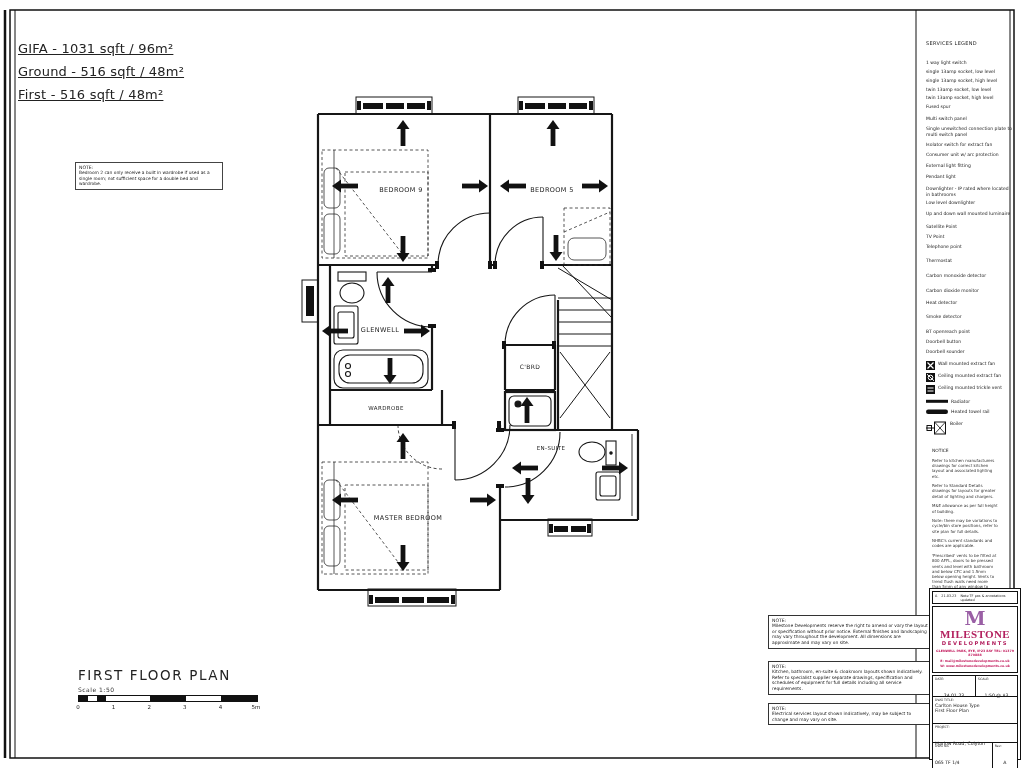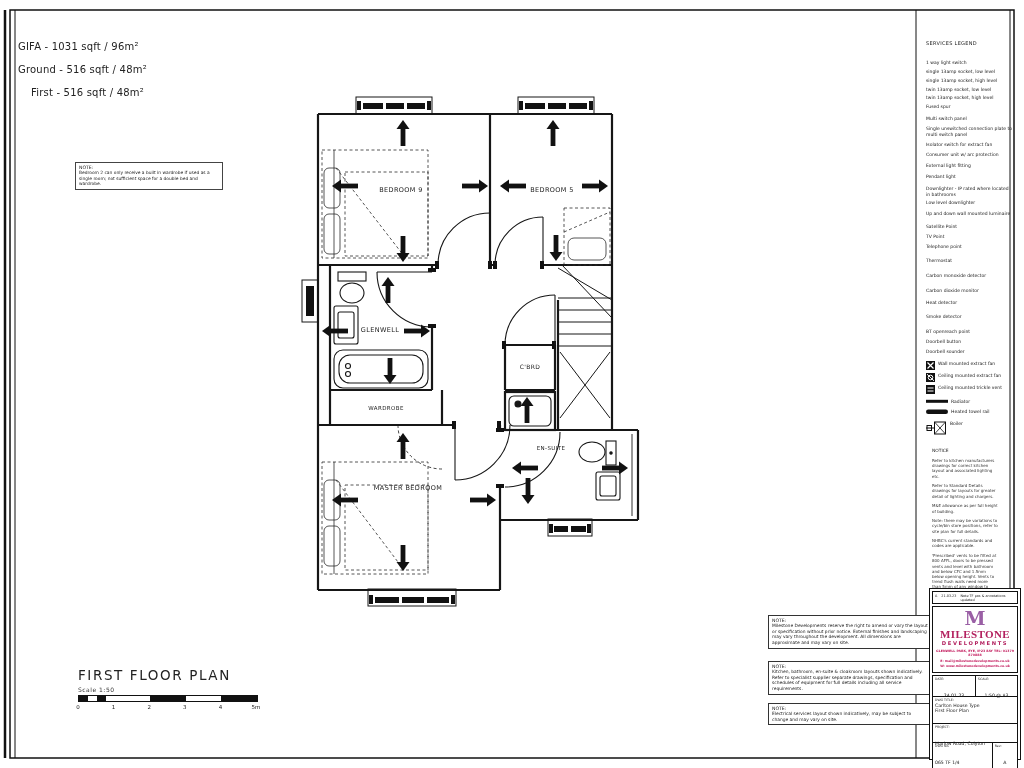--- a/index.html
+++ b/index.html
@@ -3,21 +3,21 @@
 <meta charset="utf-8">
 <style>
   html,body{margin:0;padding:0;background:#e8e8e8;}
   .sheet{
     position:relative;width:1024px;height:768px;background:#ffffff;overflow:hidden;
     font-family:"DejaVu Sans","Liberation Sans",sans-serif;color:#1a1a1a;
   }
   .abs{position:absolute;}
   svg{display:block;}
   
-  .gifa-line{font-size:10px;letter-spacing:.2px;color:#222;}
+  .gifa-line{font-size:13px;letter-spacing:.2px;color:#222;text-decoration:underline;}
   
   .note-box{border:1px solid #444;background:#fff;padding:2px 3px;}
   .note-box .nb-title{font-size:4.6px;}
   .note-box .nb-body{font-size:4.4px;line-height:1.25;}
   
   .room-label{transform:translate(-50%,-50%);font-size:6.5px;letter-spacing:.4px;white-space:nowrap;color:#222;}
   .room-label.small{font-size:5.5px;}
   .room-label.med{font-size:6px;}
   
   .plan-title{font-size:13.5px;letter-spacing:1.6px;color:#222;}
@@ -243,33 +243,33 @@
         <rect x="602" y="465.6" width="17" height="4.8"></rect>
         <polygon points="528,504 521.5,495 534.5,495"></polygon>
         <rect x="525.6" y="478" width="4.8" height="17"></rect>
         <polygon points="527,397 520.5,406 533.5,406"></polygon>
         <rect x="524.6" y="406" width="4.8" height="17"></rect>
       </g>
   </svg>
 
   <div class="abs gifa-line" style="left:18px;top:41px;">GIFA - 1031 sqft / 96m²</div>
   <div class="abs gifa-line" style="left:18px;top:64px;">Ground - 516 sqft / 48m²</div>
-  <div class="abs gifa-line" style="left:18px;top:87px;margin-left:13px;">First - 516 sqft / 48m²</div>
+  <div class="abs gifa-line" style="left:18px;top:87px;">First - 516 sqft / 48m²</div>
 
   <div class="abs note-box" style="left:75px;top:162px;width:140px;">
     <div class="nb-title">NOTE:</div>
     <div class="nb-body">Bedroom 2 can only receive a built in wardrobe if used as a single room; not sufficient space for a double bed and wardrobe.</div>
   </div>
 
   <div class="abs room-label" style="left:401px;top:190px;">BEDROOM 9</div>
   <div class="abs room-label" style="left:552px;top:190px;">BEDROOM 5</div>
   <div class="abs room-label" style="left:380px;top:330px;">GLENWELL</div>
   <div class="abs room-label small" style="left:386px;top:408px;">WARDROBE</div>
   <div class="abs room-label med" style="left:530px;top:366px;">C'BRD</div>
-  <div class="abs room-label" style="left:408px;top:488px;">MASTER BEDROOM</div>
+  <div class="abs room-label" style="left:408px;top:518px;">MASTER BEDROOM</div>
   <div class="abs room-label small" style="left:551px;top:448px;">EN-SUITE</div>
 
   <div class="abs plan-title" style="left:78px;top:667px;">FIRST FLOOR PLAN</div>
   <div class="abs plan-scale" style="left:78px;top:686px;">Scale  1:50</div>
   <div class="scalebar" style="left:78px;top:695px;">
     <div class="seg" style="left:0;width:8.9px;"></div>
     <div class="seg" style="left:17.8px;width:8.9px;"></div>
     <div class="seg" style="left:71.2px;width:35.6px;"></div>
     <div class="seg" style="left:142.4px;width:35.6px;"></div>
   </div>

